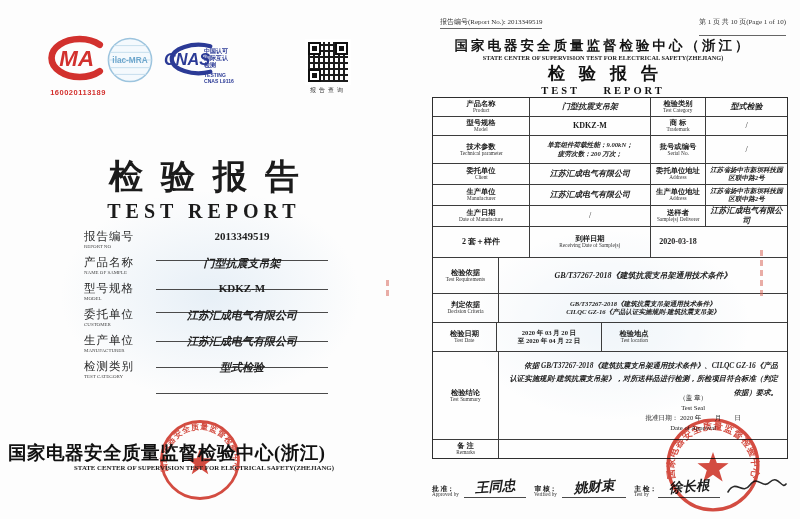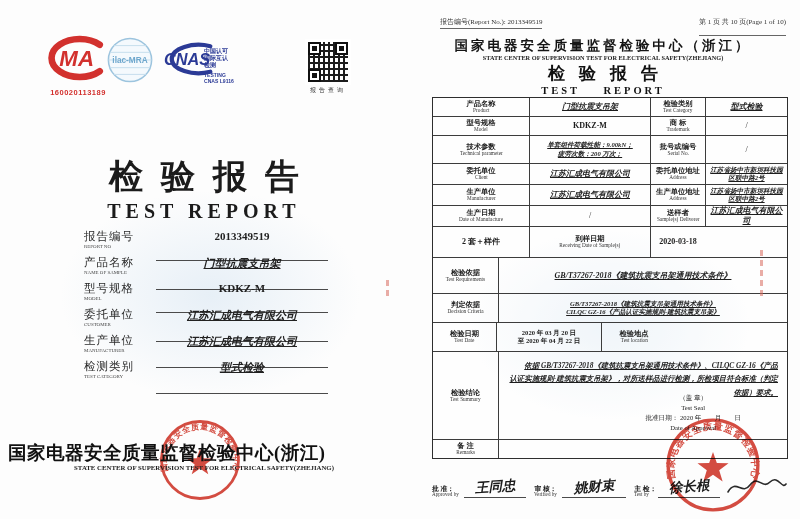--- a/index.html
+++ b/index.html
@@ -32,21 +32,21 @@
   .l-sub{position:absolute;top:192px;left:0;width:100%;text-align:center;
          font-size:20px;font-weight:bold;letter-spacing:5px;color:#1b1b1b;}
   .fields{position:absolute;top:222px;left:0;width:100%;}
   .frow{position:relative;height:26px;}
   .flab{position:absolute;left:76px;top:1px;line-height:1;}
   .flab .cn{font-size:11.5px;letter-spacing:1px;color:#2a2a2a;}
   .flab .en{font-size:5.5px;color:#444;margin-top:1px;transform:scale(.9);transform-origin:left top;}
   .fval{position:absolute;left:148px;top:0;width:172px;text-align:center;
         border-bottom:1px solid #4a4a4a;padding-bottom:18px;font-size:11px;}
   .fval.num{font-weight:bold;}
-  .kai{font-style:italic;font-weight:600;text-decoration:underline;}
+  .kai{font-style:italic;font-weight:600;}
   .l-footer-cn{position:absolute;top:432px;left:0;width:100%;text-align:left;
                font-size:18.5px;font-weight:bold;letter-spacing:.5px;color:#111;}
   .l-footer-en{position:absolute;top:456px;left:0;width:100%;text-align:center;
                font-size:6.8px;font-weight:bold;color:#222;}
 
   
   .seal{position:absolute;opacity:.88;mix-blend-mode:multiply;}
 
   
   .page-right{position:absolute;left:420px;top:8px;width:380px;height:503px;}

